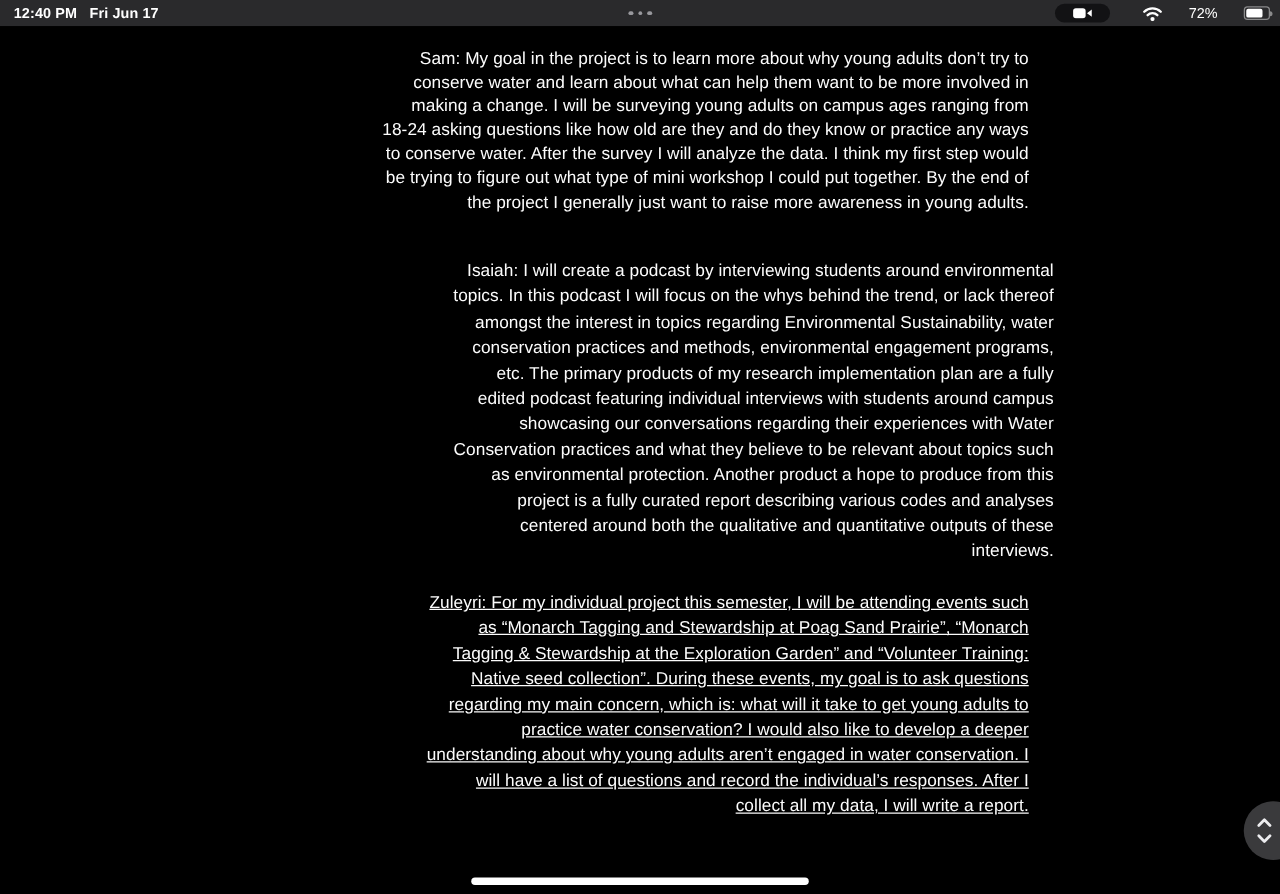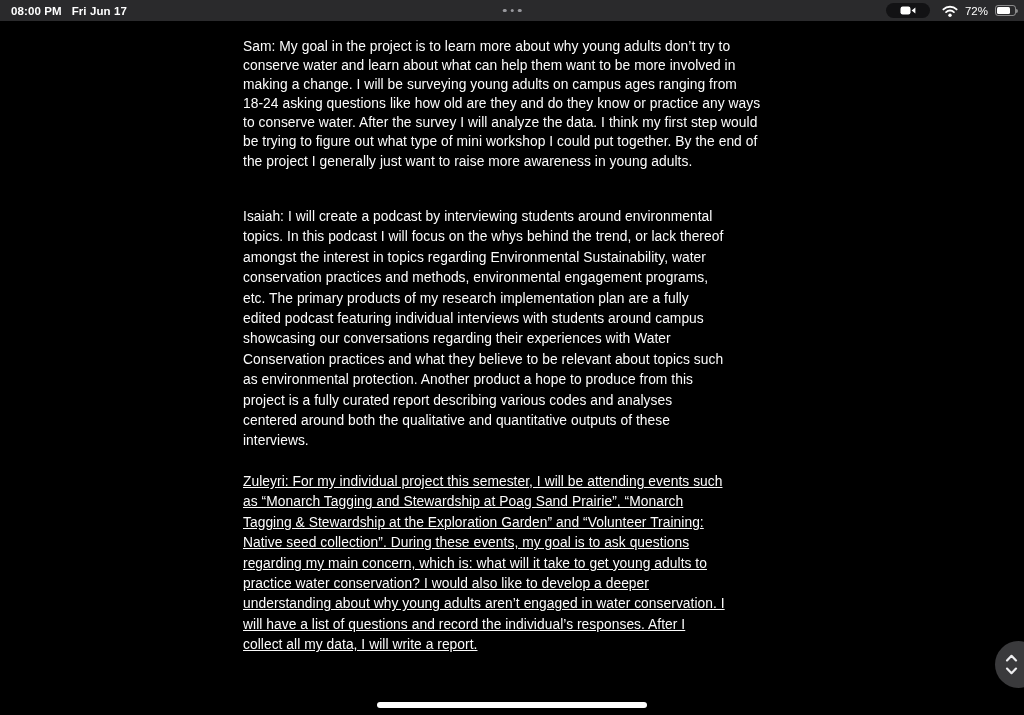--- a/index.html
+++ b/index.html
@@ -39,21 +39,21 @@
   }
   .dots { display: flex; gap: 4px; cursor: pointer; }
   .dots i {
     width: 3.5px; height: 3.5px;
     border-radius: 50%;
     background: #98989d;
   }
   .sb-right {
     display: flex;
     align-items: center;
-    gap: 7px;
+    gap: 21px;
     padding-right: 5px;
     font-size: 11.5px;
     font-weight: 400;
   }
   .cam-pill {
     width: 44px; height: 15px;
     border-radius: 8px;
     background: #121214;
     display: flex;
     align-items: center;
@@ -92,23 +92,24 @@
     cursor: text;
   }
   .para {
     position: absolute;
     left: 243px;
     width: 580px;
     color: #fcfcfc;
     font-size: 13.8px;
     white-space: pre-line;
     letter-spacing: 0.05px;
+    text-align: right;
   }
   .para-sam     { top: 16px;  line-height: 19.1px; }
-  .para-isaiah  { top: 186px; line-height: 20.4px; }
+  .para-isaiah  { top: 186px; line-height: 20.4px; margin-left: 20px; }
   .para-zuleyri { top: 451px; line-height: 20.4px; text-decoration: underline; }
 
   
   .scroll-bubble {
     position: absolute;
     left: 995px; top: 641px;
     width: 47px; height: 47px;
     border-radius: 50%;
     background: #3a3a3c;
     display: flex;
@@ -128,21 +129,21 @@
     border-radius: 3px;
     background: #fff;
     cursor: grab;
   }
 </style>
 </head>
 <body>
 
 <div class="status-bar">
   <div class="sb-left">
-    <span>08:00 PM</span>
+    <span>12:40 PM</span>
     <span>Fri Jun 17</span>
   </div>
 
   <div class="sb-center">
     <span class="dots">
         <i></i>
         <i></i>
         <i></i>
       </span>
   </div>

